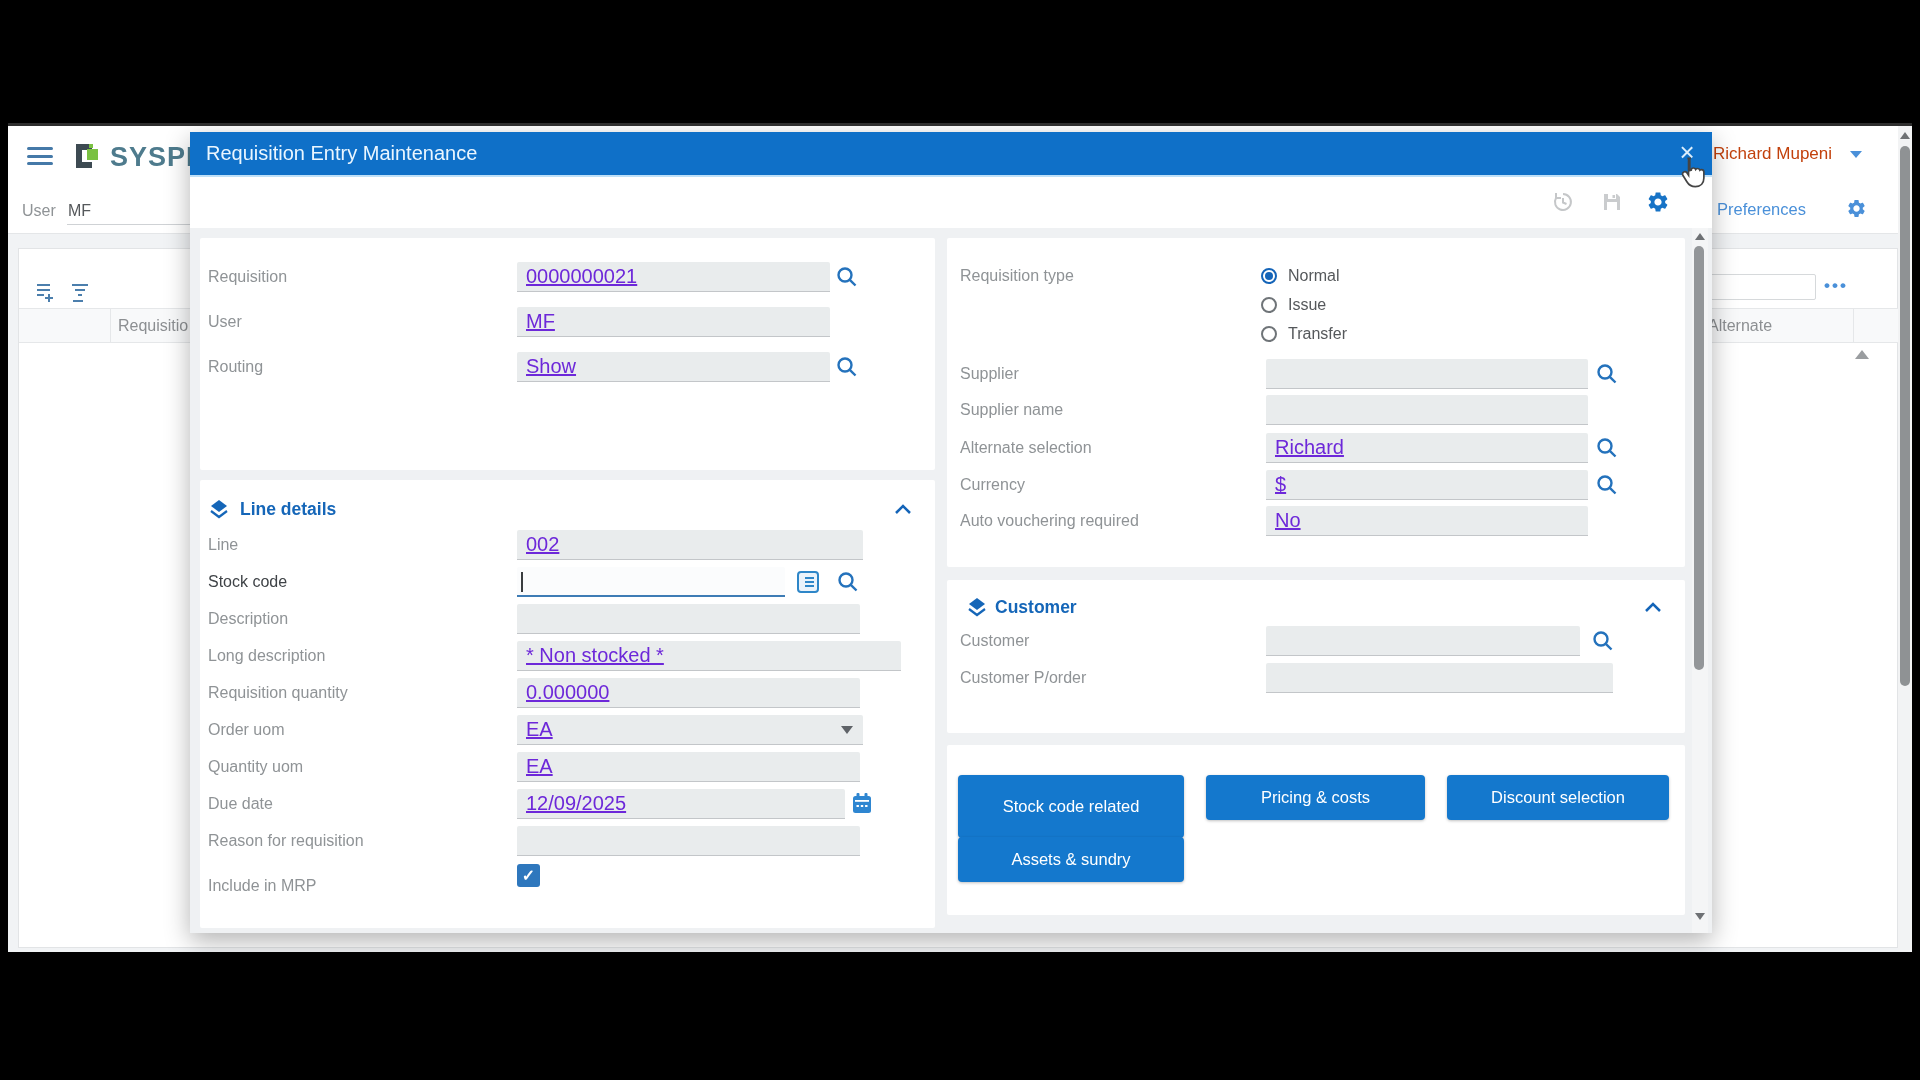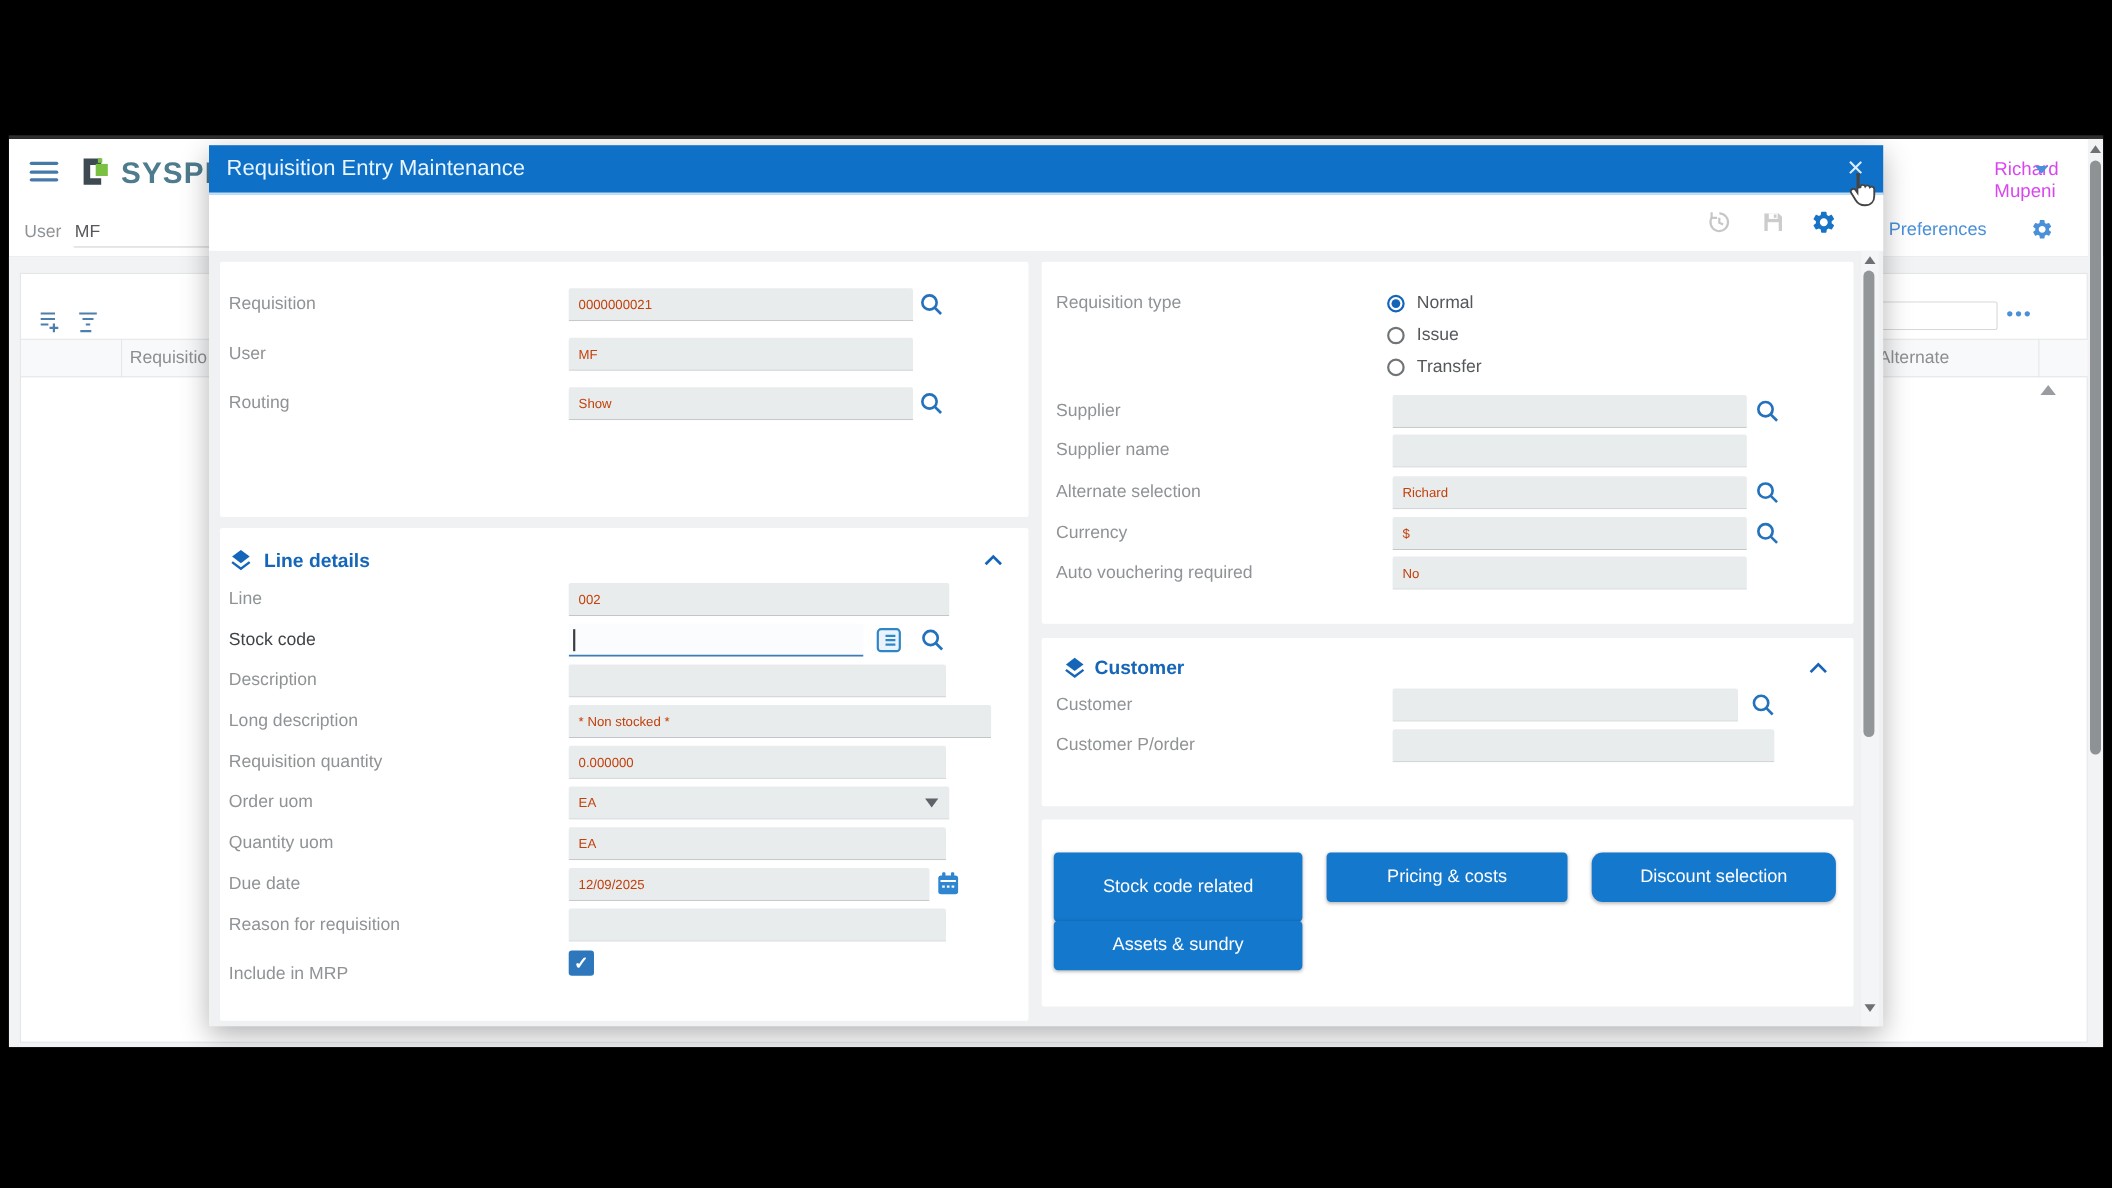--- a/index.html
+++ b/index.html
@@ -2,22 +2,22 @@
 <html><head>
 <meta charset="utf-8">
 <style>
   html,body{margin:0;padding:0;background:#000;width:1920px;height:1080px;position:relative;
     font-family:"Liberation Sans", sans-serif; overflow:hidden;}
   .abs{position:absolute;}
   .lbl{position:absolute;font-size:16px;color:#8f9396;white-space:nowrap;line-height:16px;}
   .lbl.dark{color:#3f4347;}
   .val-dark{color:#55585b;}
   .fld{position:absolute;background:#e9eced;border-bottom:1px solid #c3c6c9;border-radius:2px 2px 0 0;
-      font-size:12px;color:#c2410c;padding:0 9px;display:flex;align-items:center;white-space:nowrap;
-      box-sizing:border-box;height:30px;}
+      font-size:20px;color:#6d28d9;padding:0 9px;display:flex;align-items:center;white-space:nowrap;
+      box-sizing:border-box;height:30px;text-decoration:underline;}
   .fld.editable{background:#fbfcfd;border-bottom:2px solid #3e7cb5;}
   .card{position:absolute;background:#ffffff;border-radius:2px;}
   .btn{position:absolute;background:#1478cd;color:#ffffff;font-size:16.5px;display:flex;align-items:center;
       justify-content:center;border:none;border-radius:4px;cursor:pointer;box-shadow:0 1px 3px rgba(0,0,0,.25);
       font-family:"Liberation Sans",sans-serif;}
   .sec-title{position:absolute;color:#1566b8;font-size:17.5px;font-weight:600;line-height:18px;white-space:nowrap;}
   .radio{position:absolute;width:16px;height:16px;border-radius:50%;border:2px solid #6f7478;
       box-sizing:border-box;background:#fff;}
   .radio.sel{border-color:#1464b8;}
   .radio.sel::after{content:"";position:absolute;inset:2px;border-radius:50%;background:#1464b8;}
@@ -45,21 +45,21 @@
   <div style="height:3px;background:#4579a8;border-radius:2px;margin-top:4.5px;"></div>
   <div style="height:3px;background:#4579a8;border-radius:2px;margin-top:4.5px;"></div>
 </div>
 <svg class="abs" style="left:70px;top:140px;" width="32" height="32" viewBox="0 0 32 32">
   <path d="M6 4 H22 V10 H12 V22 H22 V28 H6 Z" fill="#3d4a52"></path>
   <rect x="17" y="9" width="11" height="11" fill="#7ac143"></rect>
   <rect x="19" y="4" width="4" height="4" fill="#7ac143"></rect>
 </svg>
 <div class="abs" style="left:110px;top:142px;font-size:27px;font-weight:bold;color:#4e7b8d;letter-spacing:1px;">SYSPRO</div>
 
-<div class="abs" style="left:1813px;top:144px;font-size:17px;color:#d946ef;">
+<div class="abs" style="left:1713px;top:144px;font-size:17px;color:#c2410c;">
   <span>Richard Mupeni</span>
 </div>
 <div class="abs" style="left:1850px;top:151px;width:0;height:0;border-left:6px solid transparent;border-right:6px solid transparent;border-top:7px solid #4a90d9;"></div>
 
 <div class="lbl" style="left:22px;top:203px;">User</div>
 <div class="lbl val-dark" style="left:68px;top:203px;">MF</div>
 <div class="abs" style="left:67px;top:224px;width:123px;height:1px;background:#cfd2d5;"></div>
 
 <div class="abs" style="left:1717px;top:200px;font-size:16.5px;color:#4a90d9;">Preferences</div>
 <svg class="abs" style="left:1846px;top:198px;" width="21" height="21" viewBox="0 0 24 24">
@@ -267,21 +267,21 @@
 <svg class="abs" style="left:1592px;top:630px;z-index:12;" width="22" height="22" viewBox="0 0 22 22">
   <circle cx="9" cy="9" r="6.5" stroke="#2472bc" stroke-width="2.4" fill="none"></circle>
     <line x1="13.8" y1="13.8" x2="19.5" y2="19.5" stroke="#2472bc" stroke-width="2.4"></line>
 </svg>
 
 <div class="lbl" style="left:960px;top:670px;z-index:12;">Customer P/order</div>
 <div class="fld" style="left:1266px;top:663px;width:347px;z-index:12;"></div>
 
 <button class="btn" style="left:958px;top:775px;width:226px;height:63px;z-index:12;">Stock code related</button>
 <button class="btn" style="left:1206px;top:775px;width:219px;height:45px;z-index:12;">Pricing &amp; costs</button>
-<button class="btn" style="left:1447px;top:775px;width:222px;height:45px;z-index:12;border-radius:10px;">Discount selection</button>
+<button class="btn" style="left:1447px;top:775px;width:222px;height:45px;z-index:12;">Discount selection</button>
 <button class="btn" style="left:958px;top:837px;width:226px;height:45px;z-index:12;">Assets &amp; sundry</button>
 
 <svg class="abs" style="left:1676px;top:156px;z-index:60;" width="30" height="34" viewBox="0 0 24 28">
   <path d="M9 2 c1.2 0 2 .9 2 2 v8 l1.2-.3 c0-1 .8-1.8 1.8-1.8 .8 0 1.5.5 1.8 1.2 .3-.5.9-.8 1.6-.8 .9 0 1.6.6 1.9 1.4 .3-.3.8-.5 1.3-.5 1.1 0 2 .9 2 2 v5 c0 4-2.5 7-7 7 -3.5 0-5.5-1.5-7-4 l-3.3-5.4 c-.6-1-.2-2.2.8-2.7 .9-.4 1.9-.1 2.5.7 l1.4 2 V4 c0-1.1.9-2 2-2 z" fill="#ffffff" stroke="#444444" stroke-width="1.4"></path>
 </svg>
 
 <div class="bar" style="left:0;top:0;width:1920px;height:126px;border-bottom:3px solid #2e2e2e;box-sizing:border-box;"></div>
 <div class="bar" style="left:0;top:952px;width:1920px;height:128px;"></div>
 <div class="bar" style="left:0;top:0;width:8px;height:1080px;"></div>
 <div class="bar" style="left:1912px;top:0;width:8px;height:1080px;"></div>

